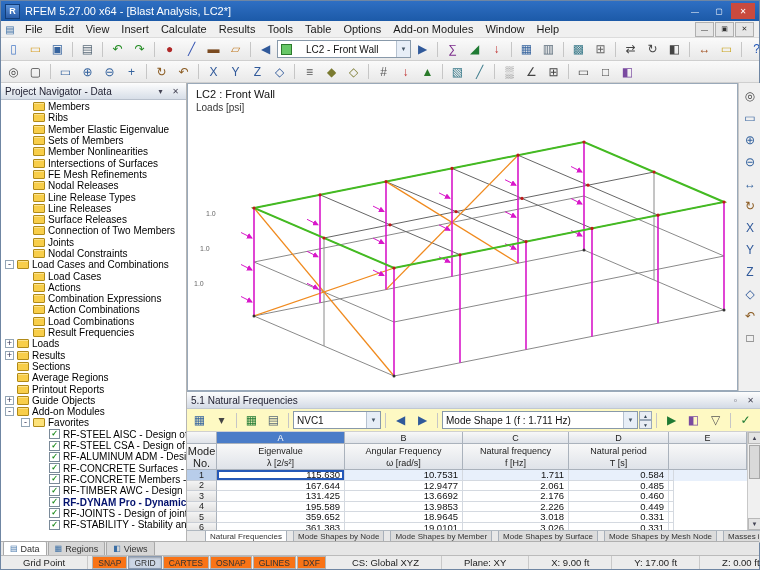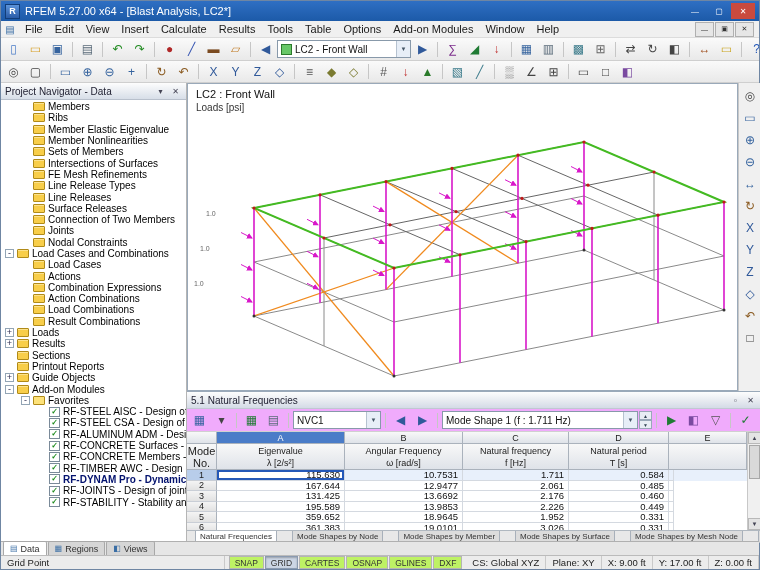--- a/index.html
+++ b/index.html
@@ -23,21 +23,21 @@
   .mdi-btn{width:17px;height:13px;font-size:7px;display:flex;align-items:center;justify-content:center;border:1px solid #b0b0b0;background:#e6e6e6;color:#333;margin-left:1px;}
 
   
   .toolbar{position:absolute;left:0;width:100%;background:linear-gradient(#fafafa,#e9e9e9);border-bottom:1px solid #cfcfcf;display:flex;align-items:center;padding:0 2px;box-sizing:border-box;gap:1px;overflow:hidden;}
   .toolbar.row1{top:37px;height:23px;}
   .toolbar.row2{top:60px;height:22px;}
   .icon-strip{display:contents;}
   .tb-icon{width:19px;height:19px;display:flex;align-items:center;justify-content:center;font-size:12px;line-height:1;flex:0 0 auto;border:1px solid transparent;border-radius:2px;}
   .tb-icon.sep{width:5px;position:relative;}
   .tb-icon.sep::after{content:"";position:absolute;left:2px;top:2px;bottom:2px;width:1px;background:#c6c6c6;}
-  .combo{height:18px;background:#fff;border:1px solid #89a;display:flex;align-items:center;font-size:10px;padding-left:3px;gap:3px;box-sizing:border-box;color:#111;flex:0 0 auto;}
+  .combo{height:18px;background:#fff;border:1px solid #89a;display:flex;align-items:center;font-size:10px;padding-left:3px;gap:14px;box-sizing:border-box;color:#111;flex:0 0 auto;}
   .combo .carrow{margin-left:auto;width:13px;height:16px;background:#e7eef7;border-left:1px solid #b6c2d0;display:flex;align-items:center;justify-content:center;font-size:6px;color:#456;}
   .combo.load-case{width:134px;}
   .lc-icon{width:9px;height:9px;background:#67c767;border:1px solid #2c7a2c;flex:0 0 auto;}
 
   
   .navigator{position:absolute;left:0;top:82px;width:186px;bottom:28px;background:#f0f0f0;border-right:1px solid #b5b5b5;display:flex;flex-direction:column;box-sizing:border-box;}
   .nav-header{height:16px;background:linear-gradient(#fdfdfd,#d7dee8);border-bottom:1px solid #b8c0cc;display:flex;align-items:center;font-size:10px;padding:0 4px;color:#223;flex:0 0 auto;}
   .hbtns{margin-left:auto;display:flex;gap:2px;}
   .hbtn{width:13px;height:12px;font-size:8px;display:flex;align-items:center;justify-content:center;color:#445;}
   .tree{flex:1;background:#fff;overflow:hidden;padding-top:1px;}
@@ -53,21 +53,21 @@
   .tree-row.sel{font-weight:bold;color:#03126e;}
 
   
   .viewport{position:absolute;left:186px;top:82px;width:551px;height:308px;background:#fff;border:1px solid #9aa9b9;box-sizing:border-box;}
   .vp-label1{position:absolute;left:8px;top:4px;font-size:11px;color:#111;}
   .vp-label2{position:absolute;left:8px;top:18px;font-size:10px;color:#333;}
 
   .right-rail{position:absolute;left:737px;top:82px;width:23px;height:308px;background:#f0f0f0;border-left:1px solid #c8c8c8;display:flex;flex-direction:column;align-items:center;padding-top:2px;gap:1px;box-sizing:border-box;}
 
   
-  .panel{position:absolute;left:186px;top:390px;width:574px;height:152px;background:#f0abfc;border-top:1px solid #9aa9b9;display:flex;flex-direction:column;box-sizing:border-box;}
+  .panel{position:absolute;left:186px;top:390px;width:574px;height:152px;background:#fef9c3;border-top:1px solid #9aa9b9;display:flex;flex-direction:column;box-sizing:border-box;}
   .panel-header{height:16px;background:linear-gradient(#fdfdfd,#d4dbe6);display:flex;align-items:center;font-size:10px;padding:0 4px;border-bottom:1px solid #c0c8d2;color:#223;flex:0 0 auto;}
   .panel-toolbar{height:22px;display:flex;align-items:center;gap:1px;padding:0 2px;border-bottom:1px solid #d0d0d0;flex:0 0 auto;}
   .combo.nvc{width:88px;}
   .combo.mode{width:196px;}
   .spin{display:flex;flex-direction:column;width:13px;height:18px;flex:0 0 auto;}
   .spin span{flex:1;border:1px solid #9aa8b8;background:#e8edf4;font-size:5px;display:flex;align-items:center;justify-content:center;color:#345;box-sizing:border-box;}
   .pt-spacer{flex:1;}
 
   .grid{position:relative;flex:1;background:#fff;overflow:hidden;}
   .grid-inner{position:absolute;left:0;top:0;right:14px;}
@@ -85,35 +85,35 @@
   .rnum{width:30px;background:linear-gradient(#f4f4f4,#e2e2e2);border-right:1px solid #aab2bc;border-bottom:1px solid #c9ced6;font-size:9px;color:#222;display:flex;align-items:center;justify-content:center;box-sizing:border-box;flex:0 0 auto;}
   .tcell{box-sizing:border-box;border-right:1px solid #d4d9e0;border-bottom:1px solid #d4d9e0;display:flex;align-items:center;justify-content:flex-end;padding-right:4px;color:#111;flex:0 0 auto;}
   .trow.current{background:#e8f0fb;}
   .trow.current .rnum{background:#b8cdea;}
   .trow.current .c-a{box-shadow:inset 0 0 0 2px #2458b8;background:#fff;}
   .vscroll{position:absolute;right:0;top:0;bottom:0;width:14px;background:#f0f0f0;border-left:1px solid #c8c8c8;display:flex;flex-direction:column;align-items:stretch;box-sizing:border-box;}
   .vs-btn{height:12px;display:flex;align-items:center;justify-content:center;font-size:6px;color:#445;background:#e4e4e4;border:1px solid #b8b8b8;box-sizing:border-box;}
   .vs-thumb{height:32px;background:#d9d9d9;border:1px solid #a8a8a8;margin:1px;}
   .vs-track{flex:1;}
 
-  .panel-tabs{height:12px;display:flex;align-items:flex-start;background:#e8e8e8;border-top:1px solid #b0b8c0;padding-left:8px;gap:15px;flex:0 0 auto;}
+  .panel-tabs{height:12px;display:flex;align-items:flex-start;background:#e8e8e8;border-top:1px solid #b0b8c0;padding-left:18px;gap:6px;flex:0 0 auto;}
   .ptab{height:11px;padding:0 4px;font-size:8px;display:flex;align-items:center;background:#dcdcdc;border:1px solid #a8b0ba;border-top:none;border-radius:0 0 2px 2px;color:#333;white-space:nowrap;}
   .ptab.active{background:#fff;}
 
   
   .tabs-strip{position:absolute;left:0;bottom:14px;width:100%;height:14px;background:#e6e6e6;border-top:1px solid #b0b0b0;display:flex;align-items:flex-end;padding-left:2px;gap:1px;box-sizing:border-box;}
   .ntab{height:13px;padding:0 6px;font-size:9px;display:flex;align-items:center;gap:3px;background:#d6d6d6;border:1px solid #a8a8a8;border-bottom:none;border-radius:2px 2px 0 0;color:#333;}
   .ntab.active{background:#fff;}
   .ntab .nticon{font-size:8px;color:#3a6ea5;}
   .statusbar{position:absolute;left:0;bottom:0;width:100%;height:14px;background:#ececec;border-top:1px solid #bbb;display:flex;align-items:center;font-size:9.5px;color:#222;box-sizing:border-box;}
-  .seg{height:13px;display:flex;align-items:center;padding:0 6px;border-right:1px solid #c9c9c9;white-space:nowrap;box-sizing:border-box;}
+  .seg{height:13px;display:flex;align-items:center;padding:0 22px;border-right:1px solid #c9c9c9;white-space:nowrap;box-sizing:border-box;}
   .seg.hint{width:240px;}
   .sb-spacer{flex:1;}
   .sbtns{display:flex;padding:0 4px;gap:1px;}
-  .sbtn{height:11px;padding:0 5px;font-size:8.5px;display:flex;align-items:center;border:1px solid #b4b4b4;background:#bef264;color:#333;}
+  .sbtn{height:11px;padding:0 5px;font-size:8.5px;display:flex;align-items:center;border:1px solid #b4b4b4;background:#f97316;color:#333;}
   .sbtn.pressed{background:#ccd6e5;border-color:#8a9ab0;box-shadow:inset 0 1px 2px rgba(0,0,0,.25);}
 </style>
 </head>
 <body>
 
 <div class="window">
 
   <div class="titlebar">
     <span class="app-icon">R</span>
     <span class="title-text">RFEM 5.27.00 x64 - [Blast Analysis, LC2*]</span>
@@ -183,41 +183,46 @@
 
         <div class="tree-row lvl2">
           <span class="exp"></span>
           <span class="ticon i-folder"></span>
           <span class="tlabel">Member Elastic Eigenvalue</span>
         </div>
 
         <div class="tree-row lvl2">
           <span class="exp"></span>
           <span class="ticon i-folder"></span>
+          <span class="tlabel">Sets of Members</span>
+        </div>
+
+        <div class="tree-row lvl2">
+          <span class="exp"></span>
+          <span class="ticon i-folder"></span>
           <span class="tlabel">Member Nonlinearities</span>
         </div>
 
         <div class="tree-row lvl2">
           <span class="exp"></span>
           <span class="ticon i-folder"></span>
-          <span class="tlabel">Sets of Members</span>
-        </div>
-
-        <div class="tree-row lvl2">
-          <span class="exp"></span>
-          <span class="ticon i-folder"></span>
           <span class="tlabel">Intersections of Surfaces</span>
         </div>
 
         <div class="tree-row lvl2">
           <span class="exp"></span>
           <span class="ticon i-folder"></span>
           <span class="tlabel">FE Mesh Refinements</span>
         </div>
 
+        <div class="tree-row lvl2">
+          <span class="exp"></span>
+          <span class="ticon i-folder"></span>
+          <span class="tlabel">Nodal Releases</span>
+        </div>
 
         <div class="tree-row lvl2">
           <span class="exp"></span>
           <span class="ticon i-folder"></span>
           <span class="tlabel">Line Release Types</span>
         </div>
 
         <div class="tree-row lvl2">
           <span class="exp"></span>
           <span class="ticon i-folder"></span>
@@ -281,41 +286,46 @@
 
         <div class="tree-row lvl2">
           <span class="exp"></span>
           <span class="ticon i-folder"></span>
           <span class="tlabel">Load Combinations</span>
         </div>
 
         <div class="tree-row lvl2">
           <span class="exp"></span>
           <span class="ticon i-folder"></span>
-          <span class="tlabel">Result Combinations</span>
+          <span class="tlabel">Result Frequencies</span>
         </div>
 
         <div class="tree-row lvl1">
           <span class="exp">+</span>
           <span class="ticon i-folder"></span>
           <span class="tlabel">Loads</span>
         </div>
 
         <div class="tree-row lvl1">
           <span class="exp">+</span>
           <span class="ticon i-folder"></span>
           <span class="tlabel">Results</span>
         </div>
 
         <div class="tree-row lvl1">
           <span class="exp"></span>
           <span class="ticon i-folder"></span>
           <span class="tlabel">Sections</span>
         </div>
 
+        <div class="tree-row lvl1">
+          <span class="exp"></span>
+          <span class="ticon i-folder"></span>
+          <span class="tlabel">Average Regions</span>
+        </div>
 
         <div class="tree-row lvl1">
           <span class="exp"></span>
           <span class="ticon i-folder"></span>
           <span class="tlabel">Printout Reports</span>
         </div>
 
         <div class="tree-row lvl1">
           <span class="exp">+</span>
           <span class="ticon i-folder"></span>
@@ -632,21 +642,21 @@
               <div class="tcell w-b">13.9853</div>
               <div class="tcell w-c">2.226</div>
               <div class="tcell w-d">0.449</div>
               <div class="tcell w-e"></div>
             </div>
 
             <div class="trow">
               <div class="rnum">5</div>
               <div class="tcell w-a c-a">359.652</div>
               <div class="tcell w-b">18.9645</div>
-              <div class="tcell w-c">1.952</div>
+              <div class="tcell w-c">3.018</div>
               <div class="tcell w-d">0.331</div>
               <div class="tcell w-e"></div>
             </div>
 
             <div class="trow">
               <div class="rnum">6</div>
               <div class="tcell w-a c-a">361.383</div>
               <div class="tcell w-b">19.0101</div>
               <div class="tcell w-c">3.026</div>
               <div class="tcell w-d">0.331</div>

